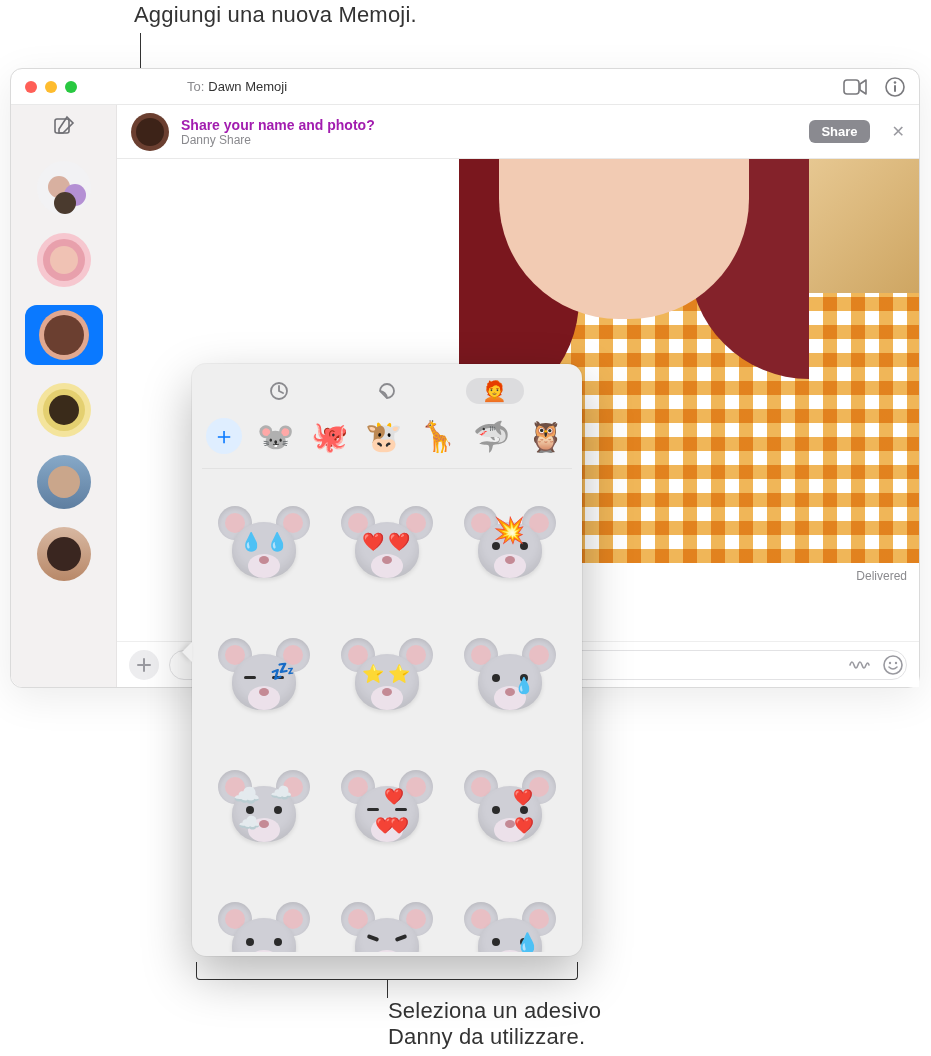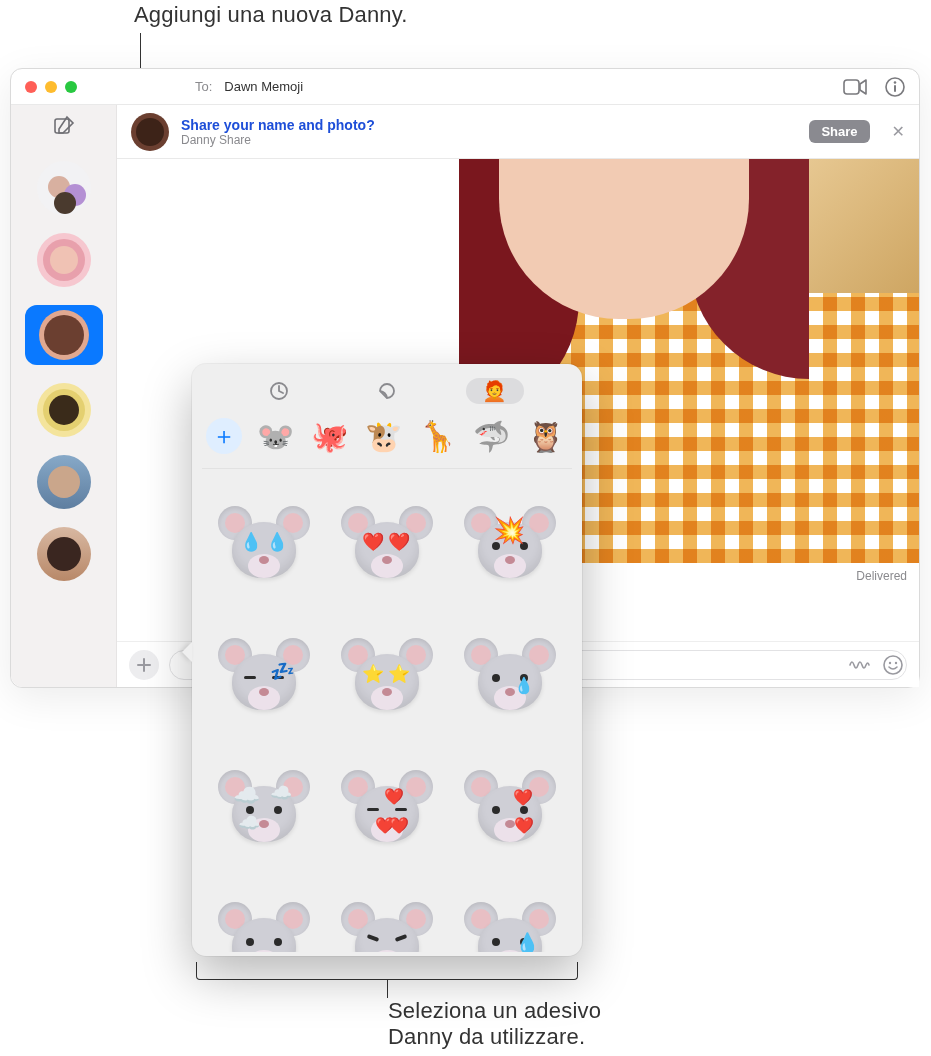--- a/index.html
+++ b/index.html
@@ -33,21 +33,21 @@
     box-shadow: 0 10px 40px rgba(0,0,0,0.08);
     overflow: visible;
     display: flex;
     flex-direction: column;
   }
   .titlebar {
     height: 36px;
     display: flex;
     align-items: center;
     padding: 0 14px;
-    gap: 8px;
+    gap: 0;
     border-bottom: 1px solid #e9e9e9;
     position: relative;
   }
   .traffic-lights { display:flex; gap:8px; }
   .tl { width:12px; height:12px; border-radius:50%; }
   .tl.red{background:#ff5f57;} .tl.yellow{background:#febc2e;} .tl.green{background:#28c840;}
   .to-label { margin-left: 110px; color:#8a8a8e; font-size:13px; }
   .to-name { color:#333; font-size:13px; margin-left:4px; }
   .title-actions { position:absolute; right:12px; display:flex; gap:16px; align-items:center; }
   .title-actions .icn { width:24px; height:24px; display:flex; align-items:center; justify-content:center; color:#7a7a7e; }
@@ -80,21 +80,21 @@
   .main-area { flex:1; display:flex; flex-direction:column; position:relative; overflow:visible; }
   .share-banner {
     height:54px; border-bottom:1px solid #e9e9e9;
     display:flex; align-items:center; gap:12px; padding:0 14px;
   }
   .share-banner .bavatar {
     width:38px; height:38px; border-radius:50%; background:#6b3f30;
     display:flex; align-items:center; justify-content:center; font-size:22px;
   }
   .share-banner .txt { display:flex; flex-direction:column; }
-  .share-banner .q { font-size:14px; font-weight:600; color:#1d4ed8;text-align:right; }
+  .share-banner .q { font-size:14px; font-weight:600; color:#a21caf;text-align:right; }
   .share-banner .n { font-size:12px; color:#8a8a8e; }
   .share-btn {
     margin-left:auto;
     background:#8a8a90; color:#fff; border:none;
     font-size:13px; font-weight:600;
     padding:4px 12px; border-radius:6px;
   }
   .close-x { color:#9a9aa0; font-size:16px; margin-left:10px; cursor:pointer;}
   .convo { flex:1; position:relative; overflow:visible; }
   .photo {
@@ -249,21 +249,21 @@
     border-left:1px solid #333; border-right:1px solid #333; border-bottom:1px solid #333;
     border-bottom-left-radius:4px; border-bottom-right-radius:4px;
   }
   .bracket::after{
     content:""; position:absolute; left:50%; top:18px; width:1px; height:18px; background:#333;
   }
 </style>
 </head>
 <body>
 
-<div class="annotation" style="left:134px; top:2px;">Aggiungi una nuova Danny.</div>
+<div class="annotation" style="left:134px; top:2px;">Aggiungi una nuova Memoji.</div>
 
 <div class="callout-line" style="left:140px; top:33px; width:1px; height:408px;"></div>
 <div class="callout-line" style="left:140px; top:441px; width:54px; height:1px;"></div>
 
 <div class="bracket"></div>
 <div class="annotation" style="left:388px; top:998px;">Seleziona un adesivo</div>
 <div class="annotation" style="left:388px; top:1024px;">Danny da utilizzare.</div>
 
 <div class="app-window">
   <div class="titlebar">

